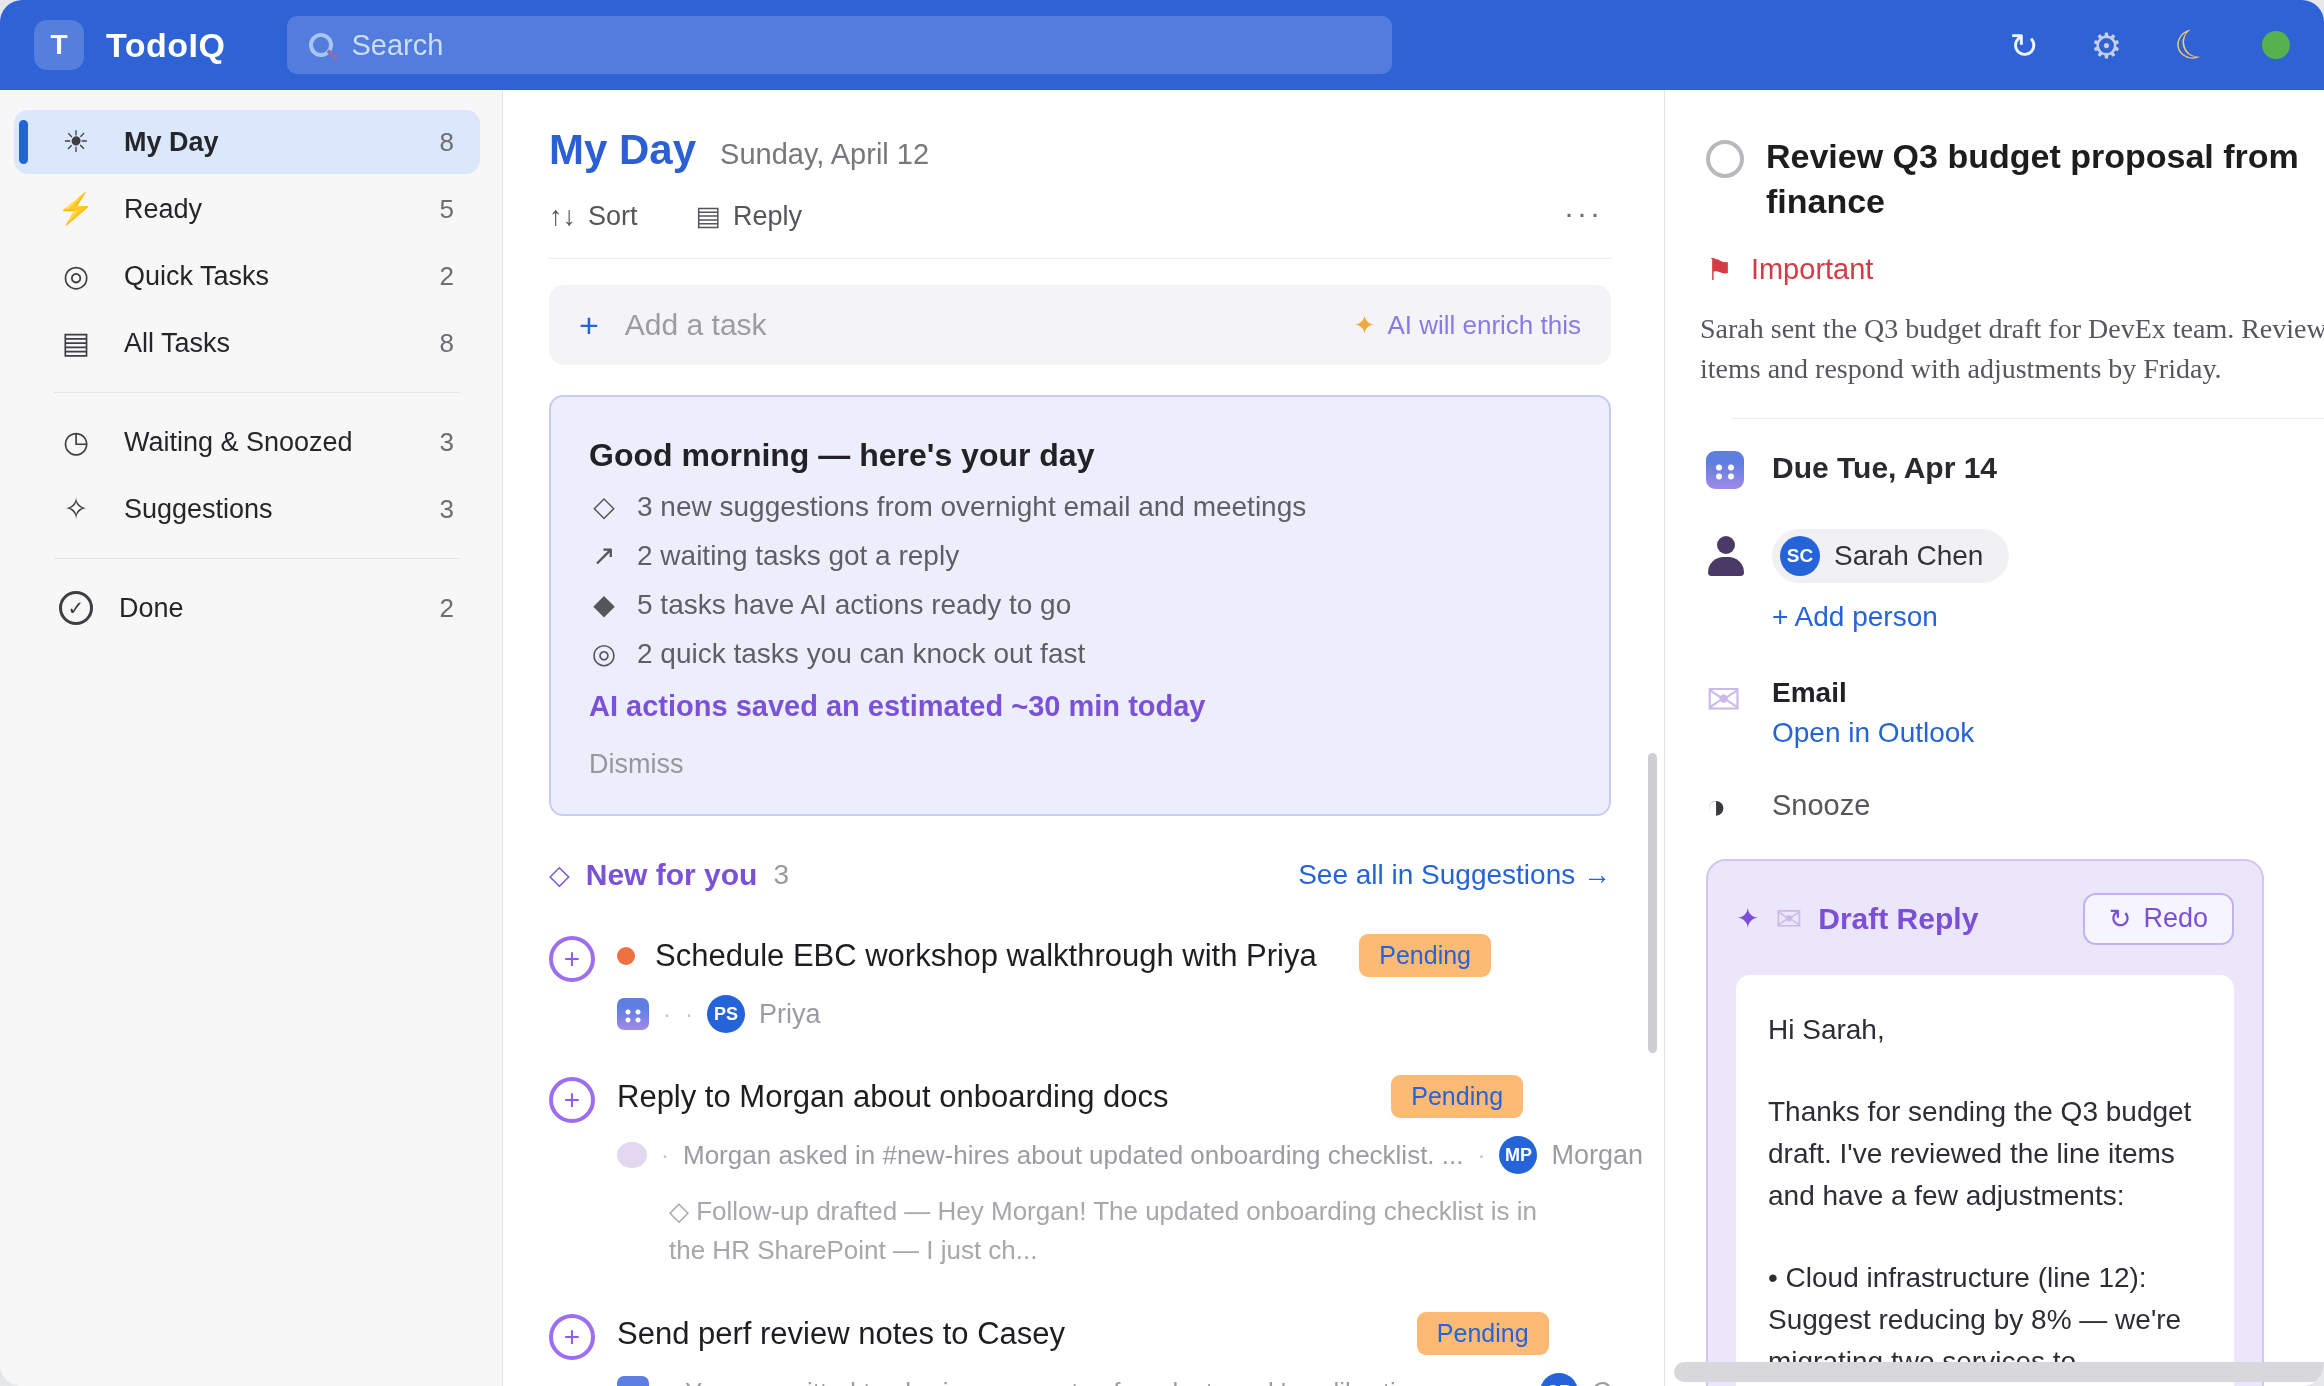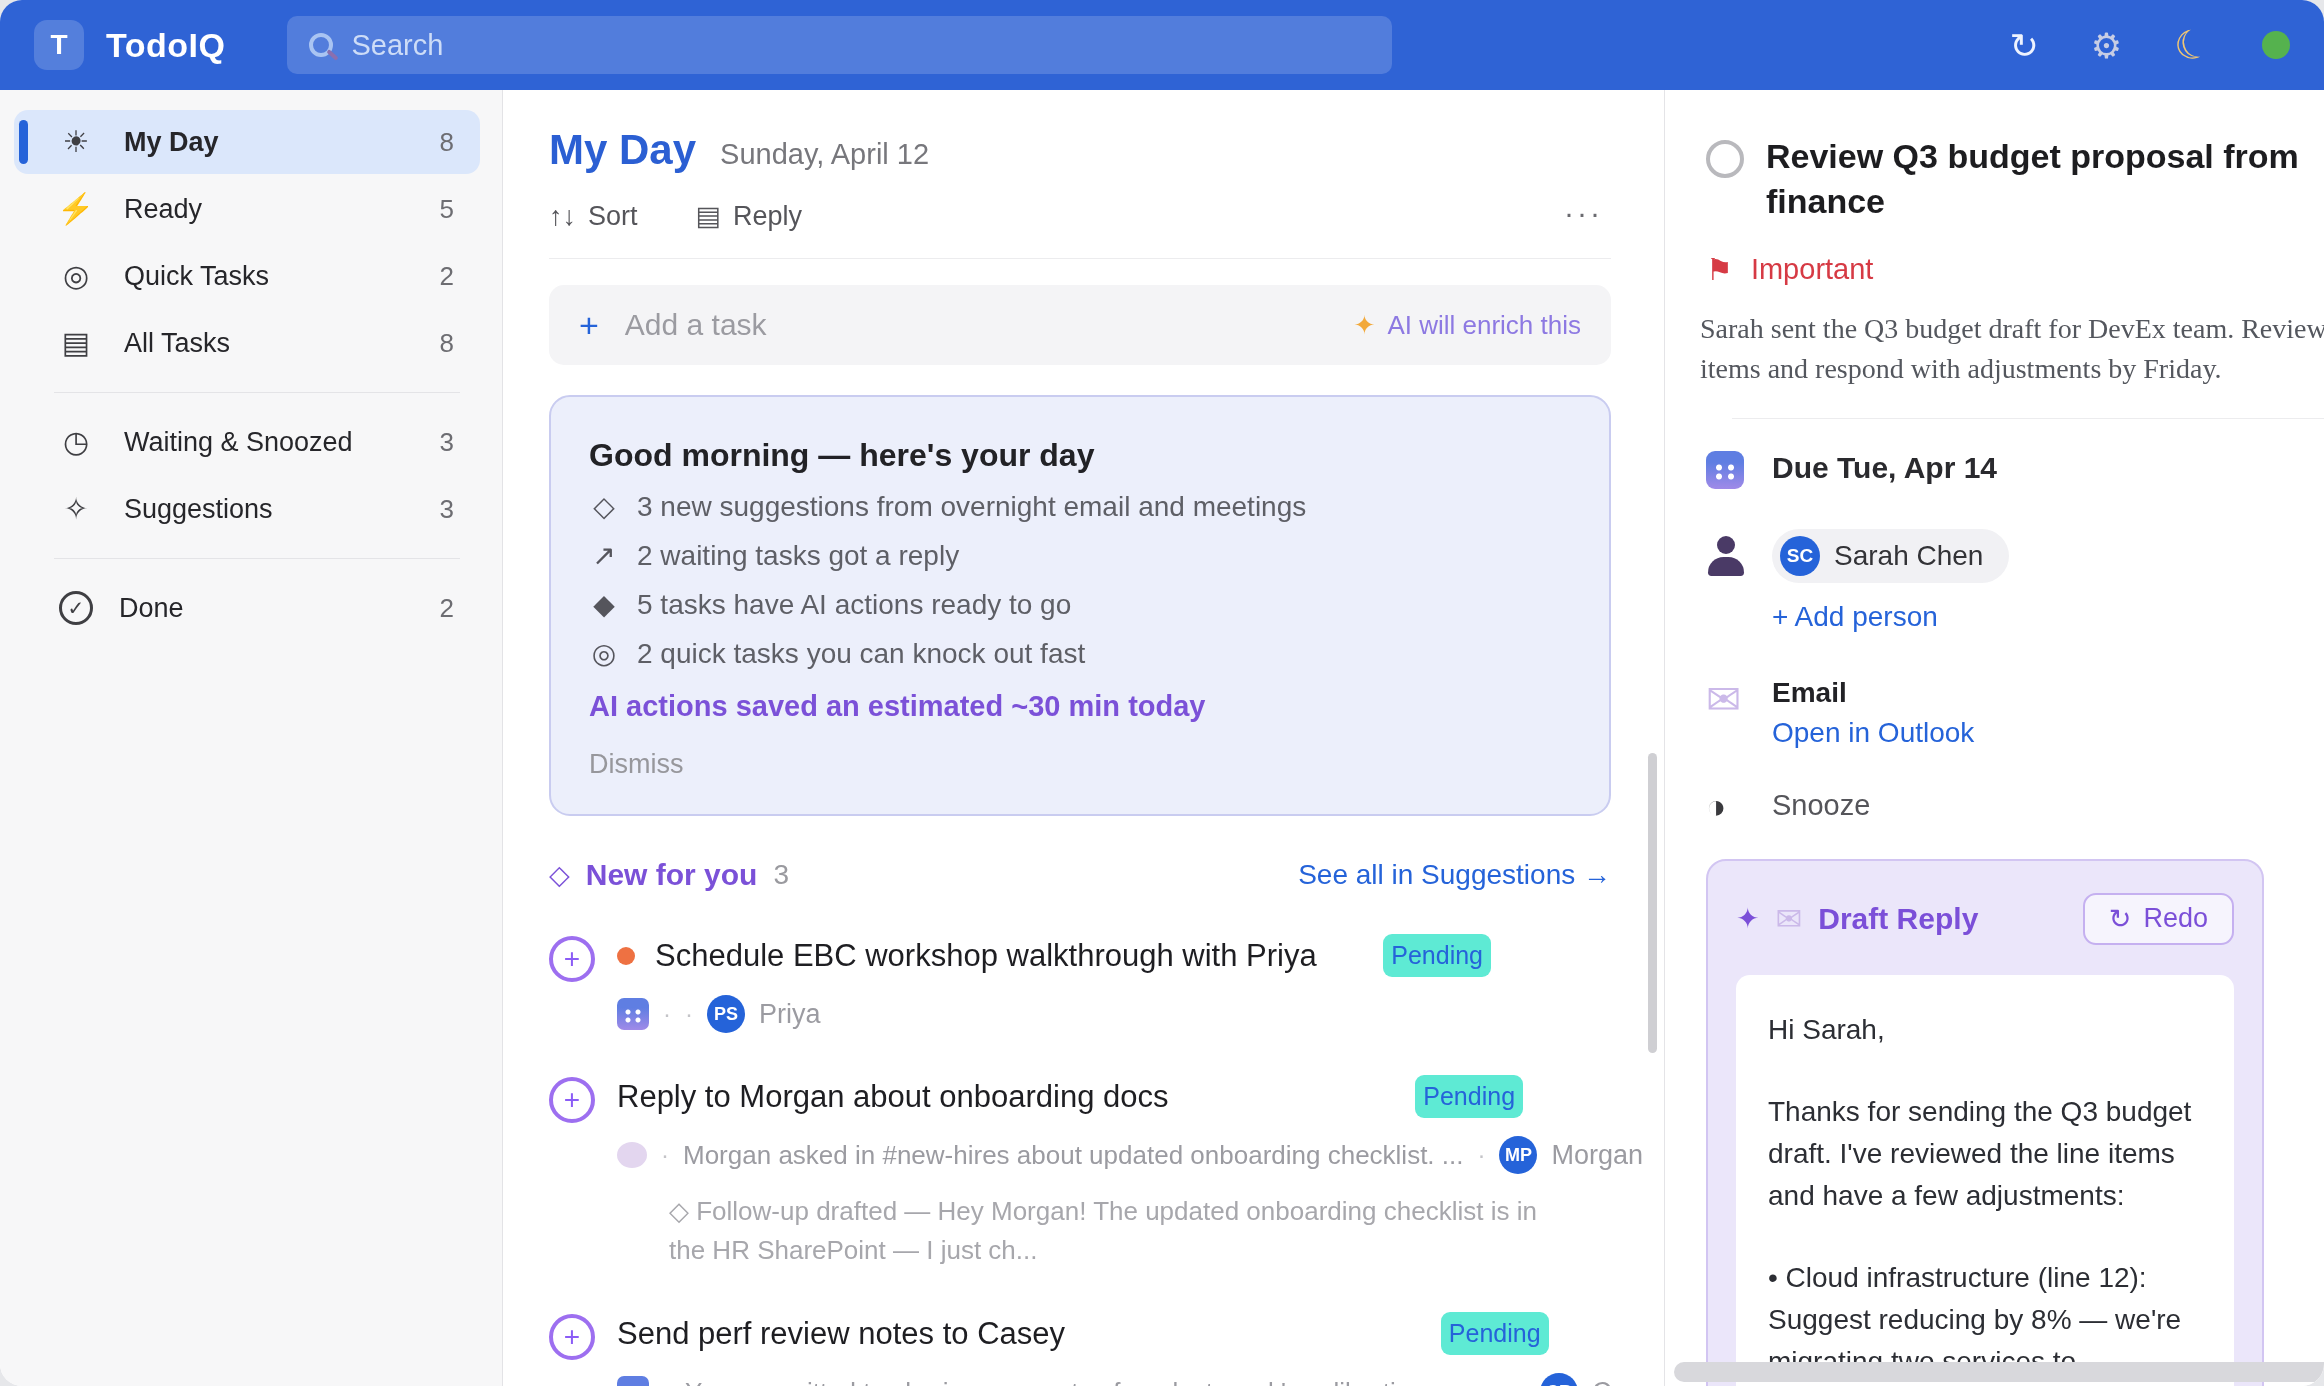--- a/index.html
+++ b/index.html
@@ -42,40 +42,40 @@
   .ctrl { display:flex; gap:12px; align-items:center; cursor:pointer; }
   .more { position:absolute; right:8px; top:-4px; font-size:30px; color:#6b6b70; letter-spacing:3px; cursor:pointer; }
   .mdivider { height:1px; background:#ececee; margin-top:26px; }
 
   .addtask { margin-top:26px; height:80px; background:#f4f4f6; border-radius:15px; display:flex; align-items:center; padding:0 30px; cursor:text; }
   .addtask .plus { color:#2563d9; font-size:34px; }
   .addtask .ph { color:#9b9ba1; font-size:30px; margin-left:26px; }
   .enrich { margin-left:auto; color:#8d79e2; font-size:26px; display:flex; gap:12px; align-items:center; }
   .spark { color:#f2a93b; font-size:26px; }
 
-  .summary { margin-top:30px; background:#eceffb; border:2px solid #c9ccf0; border-radius:21px; padding:40px 40px 34px 38px; }
+  .summary { margin-top:30px; background:#eceffb; border:2px solid #c9ccf0; border-radius:14px; padding:40px 40px 34px 38px; }
   .sm-title { font-size:32px; font-weight:bold; color:#222226; }
   .sm-line { display:flex; gap:18px; margin-top:16px; font-size:28px; color:#5e5f66; align-items:baseline; }
   .sm-line:first-of-type { margin-top:28px; }
   .sm-line .li { width:30px; text-align:center; color:#55555c; }
   .sm-highlight { margin-top:20px; font-size:29px; font-weight:bold; color:#7b51d8; }
   .sm-dismiss { margin-top:26px; font-size:27px; color:#97979c; cursor:pointer; display:inline-block; }
 
   .sec-head { display:flex; align-items:center; margin-top:42px; }
   .sec-di { color:#7b51d8; font-size:27px; }
   .sec-title { color:#7b51d8; font-size:30px; font-weight:bold; margin-left:16px; }
   .sec-count { color:#9a9a9f; font-size:28px; margin-left:16px; }
   .sec-link { margin-left:auto; color:#2563d9; font-size:28px; cursor:pointer; }
 
   .task { display:grid; grid-template-columns:68px 1fr; margin-top:42px; }
   .pluscirc { width:46px; height:46px; border:4px solid #9d6ff0; border-radius:50%; color:#8b5cf6; font-size:28px; display:flex; align-items:center; justify-content:center; margin-top:2px; cursor:pointer; }
   .trow1 { display:flex; align-items:center; gap:20px; }
   .tdot { width:18px; height:18px; border-radius:50%; background:#ee7142; flex:0 0 auto; }
   .ttitle { font-size:31px; color:#1e1e22; }
-  .tbadge { margin-left:auto; margin-right:120px; background:#5eead4; color:#2563d9; font-size:25px; padding:7px 8px; border-radius:9px; }
+  .tbadge { margin-left:auto; margin-right:120px; background:#fdba74; color:#2563d9; font-size:25px; padding:7px 20px; border-radius:9px; }
   .trow2 { display:flex; align-items:center; gap:14px; margin-top:18px; }
   .cal-ico { width:32px; height:32px; border-radius:7px; background:linear-gradient(180deg,#5f7ee2 30%,#a08ae8 100%); position:relative; flex:0 0 auto; }
   .cal-ico::after { content:""; position:absolute; left:6px; right:6px; top:10px; bottom:6px; background:radial-gradient(circle,#ffffff 2px,transparent 3px); background-size:10px 8px; }
   .chat-ico { width:30px; height:26px; border-radius:50%; background:#e3d6ef; position:relative; flex:0 0 auto; }
   .chat-ico::after { content:""; position:absolute; left:5px; bottom:-5px; border:6px solid transparent; border-top-color:#e3d6ef; }
   .tmeta { color:#9b9ba1; font-size:26px; white-space:nowrap; overflow:hidden; text-overflow:ellipsis; flex:1; }
   .msep { color:#c4c4c8; font-size:24px; }
   .avatar { width:38px; height:38px; border-radius:50%; background:#2563d9; color:#fff; font-size:18px; font-weight:bold; display:flex; align-items:center; justify-content:center; flex:0 0 auto; }
   .pname { color:#9b9ba1; font-size:27px; }
   .tdraft { margin-top:18px; margin-left:52px; width:88%; color:#a7a7ac; font-size:26px; line-height:1.5; }

